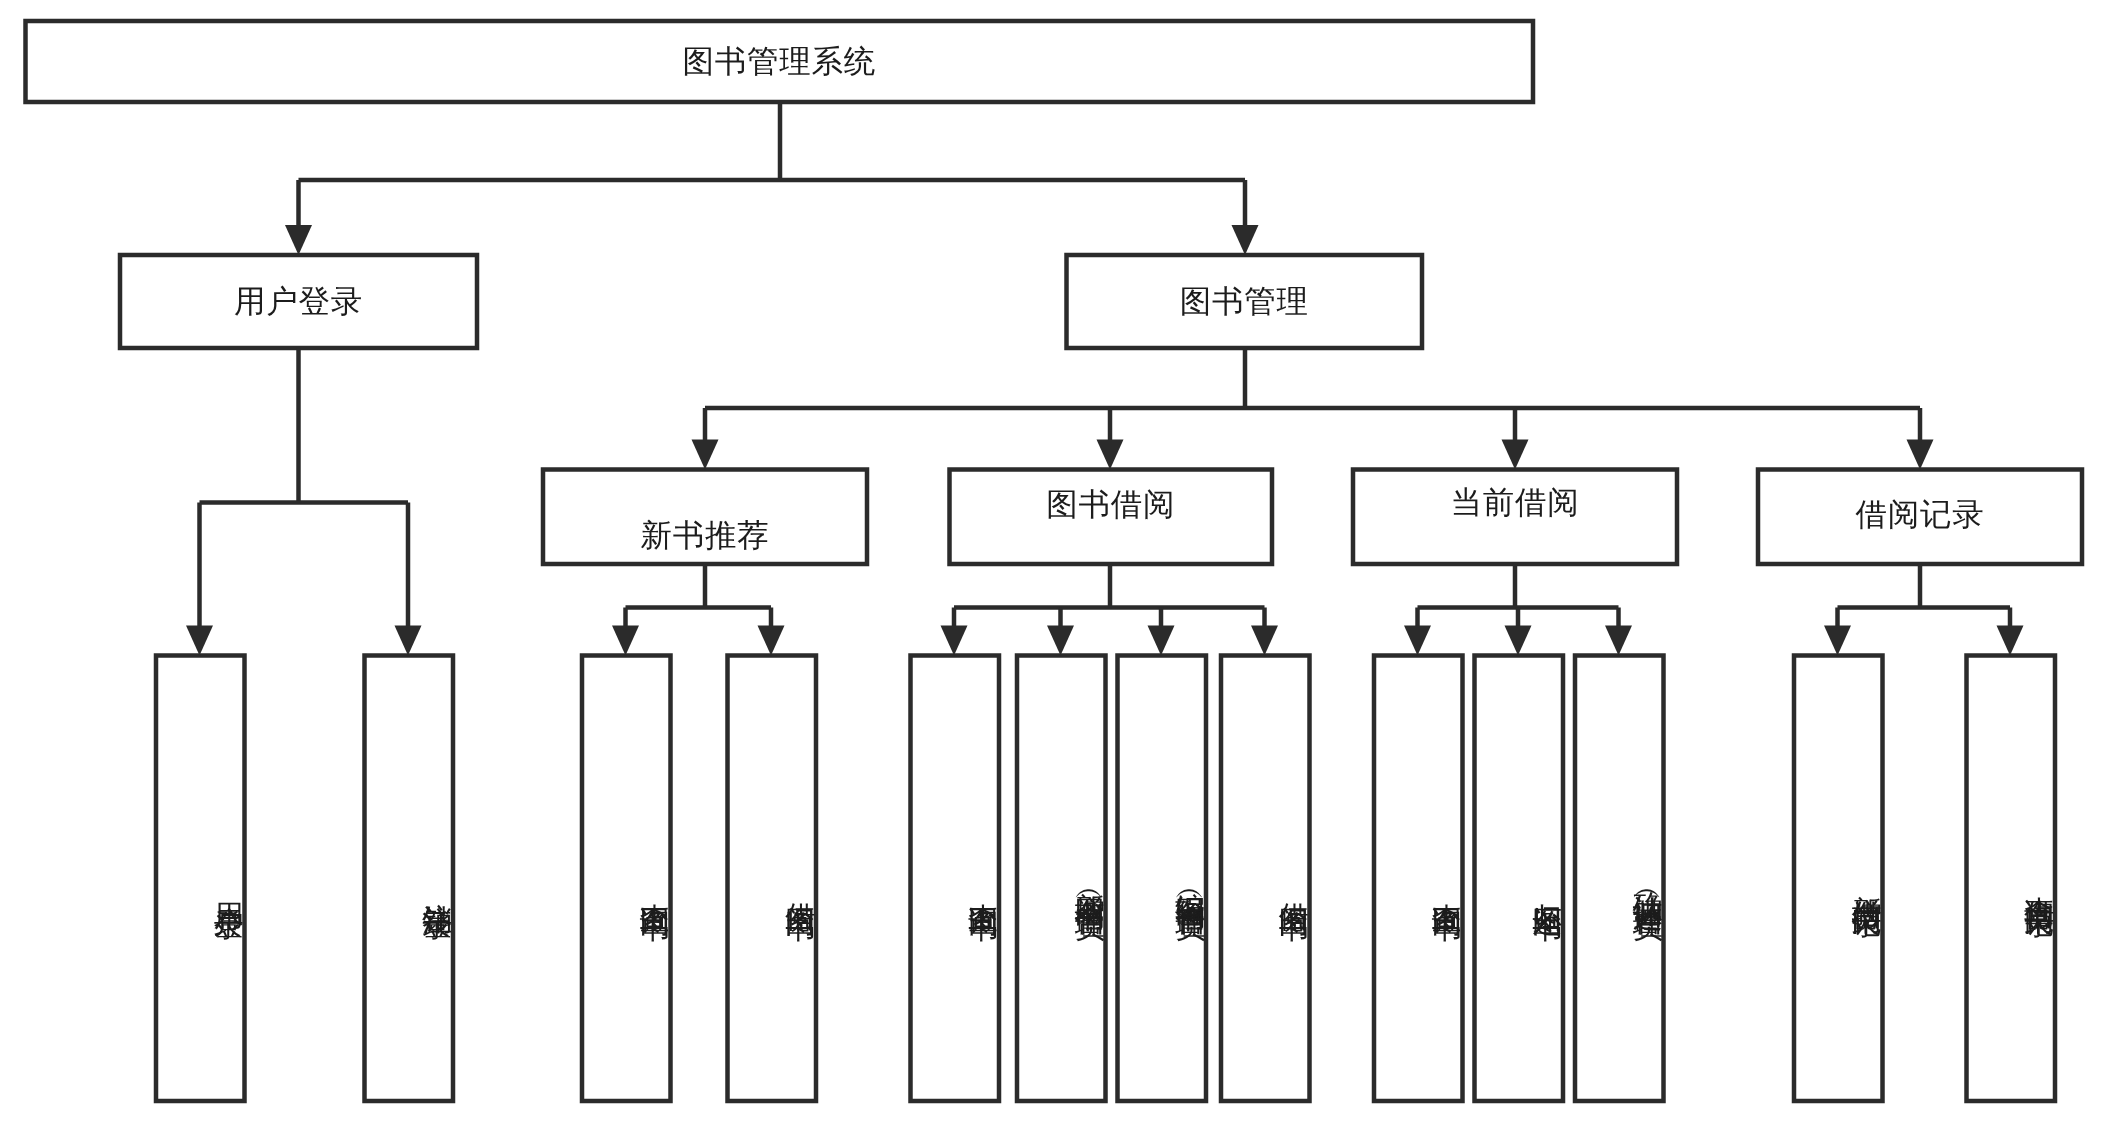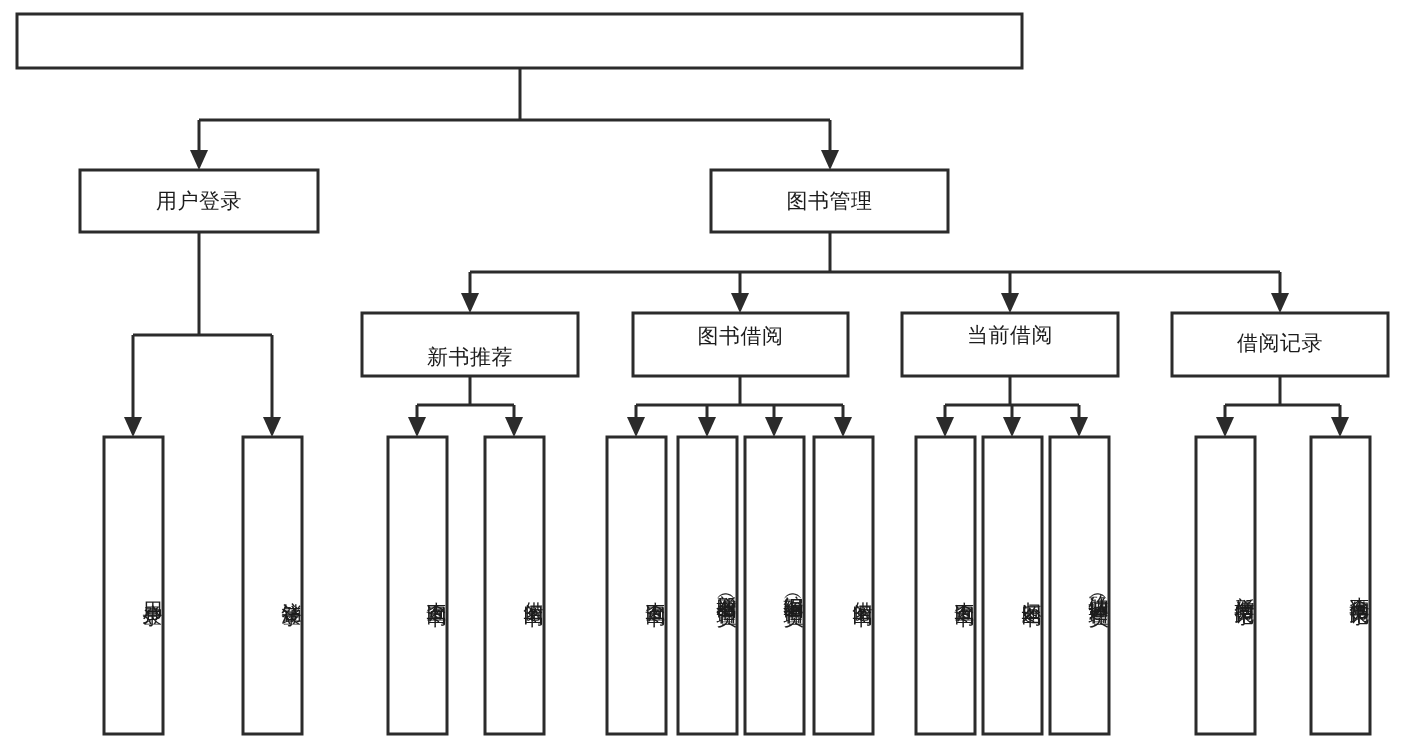--- a/index.html
+++ b/index.html
@@ -168,20 +168,21 @@
     <polygon class="arrow-head" points="1070,417 1088,417 1079,437"></polygon>
 
     <path class="connector" d="M 1280 376 L 1280 405"></path>
     <path class="connector" d="M 1225 405 L 1340 405"></path>
     <path class="connector" d="M 1225 405 L 1225 419"></path>
     <path class="connector" d="M 1340 405 L 1340 419"></path>
     <polygon class="arrow-head" points="1216,417 1234,417 1225,437"></polygon>
     <polygon class="arrow-head" points="1331,417 1349,417 1340,437"></polygon>
   </svg>
 
+  <div class="node-label" style="left:17px; top:14px; width:1005px; height:54px;">图书管理系统</div>
 
   <div class="node-label" style="left:80px; top:170px; width:238px; height:62px;">用户登录</div>
   <div class="node-label" style="left:711px; top:170px; width:237px; height:62px;">图书管理</div>
 
   <div class="node-label" style="left:362px; top:326px; width:216px; height:63px;">新书推荐</div>
   <div class="node-label" style="left:633px; top:313px; width:215px; height:46px;">图书借阅</div>
   <div class="node-label" style="left:902px; top:313px; width:216px; height:45px;">当前借阅</div>
   <div class="node-label" style="left:1172px; top:313px; width:216px; height:61px;">借阅记录</div>
 
   <div class="node-label vertical" style="left:104px; top:492px; width:59px; height:190px;">用户登录</div>

